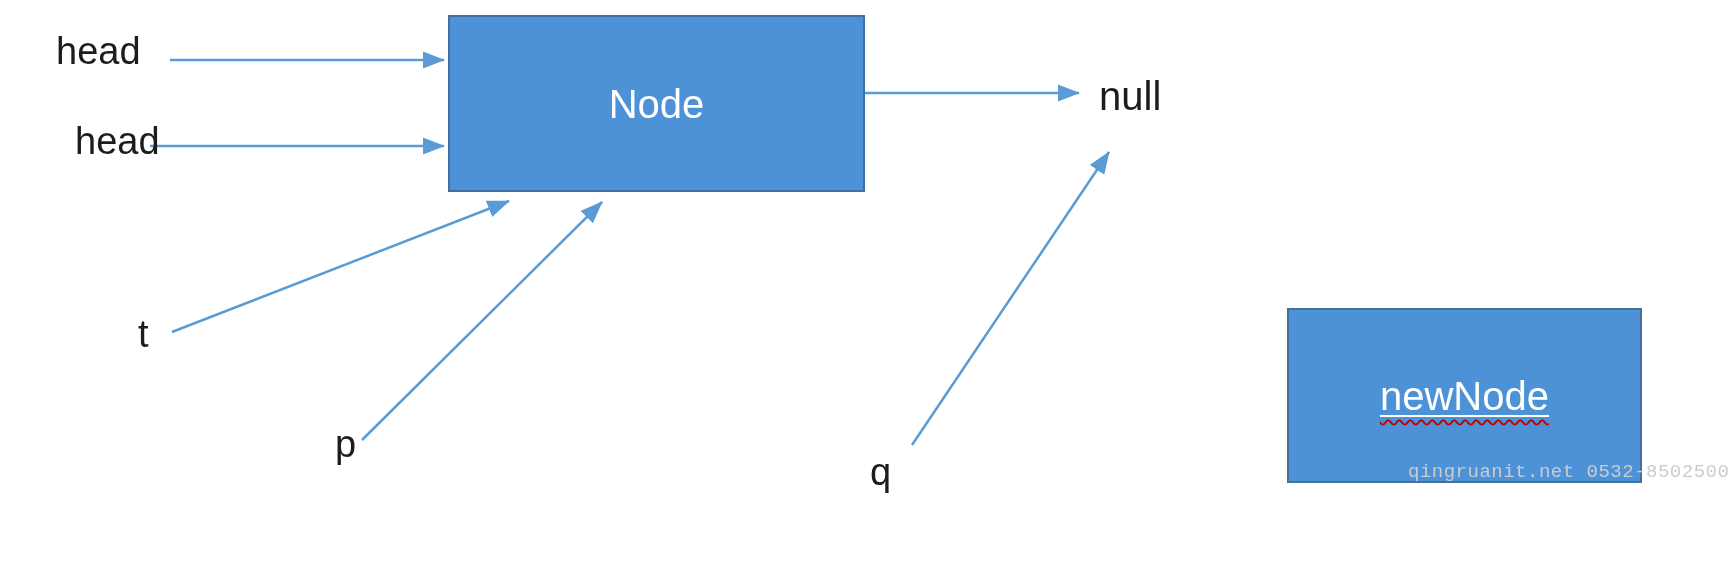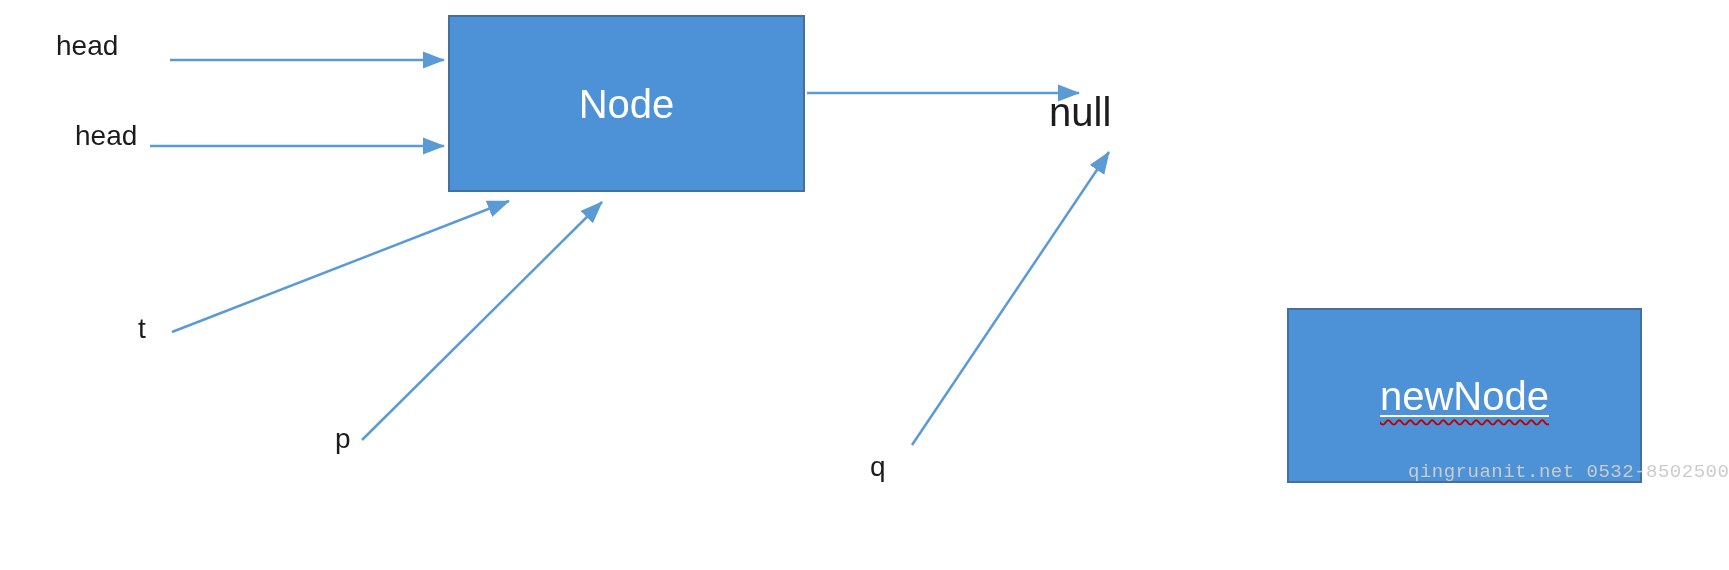--- a/index.html
+++ b/index.html
@@ -17,40 +17,40 @@
   .arrow-layer { position: absolute; left: 0; top: 0; }
   .arrow-layer line {
     stroke: var(--arrow, #5b9bd5);
     stroke-width: 2.5;
   }
   .ah-path { fill: var(--arrow, #5b9bd5); }
 
   .ptr-label {
     position: absolute;
     color: var(--label-text, #1c1c1c);
-    font-size: 28px;
+    font-size: 38px;
     line-height: 1.15;
     white-space: nowrap;
   }
   .lbl-head { left: 56px;  top: 30px;  }
   .lbl-tail { left: 75px;  top: 120px; }
   .lbl-t    { left: 138px; top: 313px; }
   .lbl-p    { left: 335px; top: 423px; }
   .lbl-q    { left: 870px; top: 451px; }
-  .lbl-null { left: 1049px; top: 73px; font-size: 40px; margin-top: 16px; }
+  .lbl-null { left: 1099px; top: 73px; font-size: 40px; }
 
   .box {
     position: absolute;
     background: var(--box-fill, #4d92d7);
     border: 2px solid var(--box-border, #41719c);
     display: flex;
     align-items: center;
     justify-content: center;
   }
-  .node-box    { left: 448px;  top: 15px;  width: 357px; height: 177px; }
+  .node-box    { left: 448px;  top: 15px;  width: 417px; height: 177px; }
   .newnode-box { left: 1287px; top: 308px; width: 355px; height: 175px; }
 
   .box-text {
     color: var(--box-text, #ffffff);
     font-size: 40px;
     line-height: 1.1;
   }
 
   
   .squiggle-wrap {

